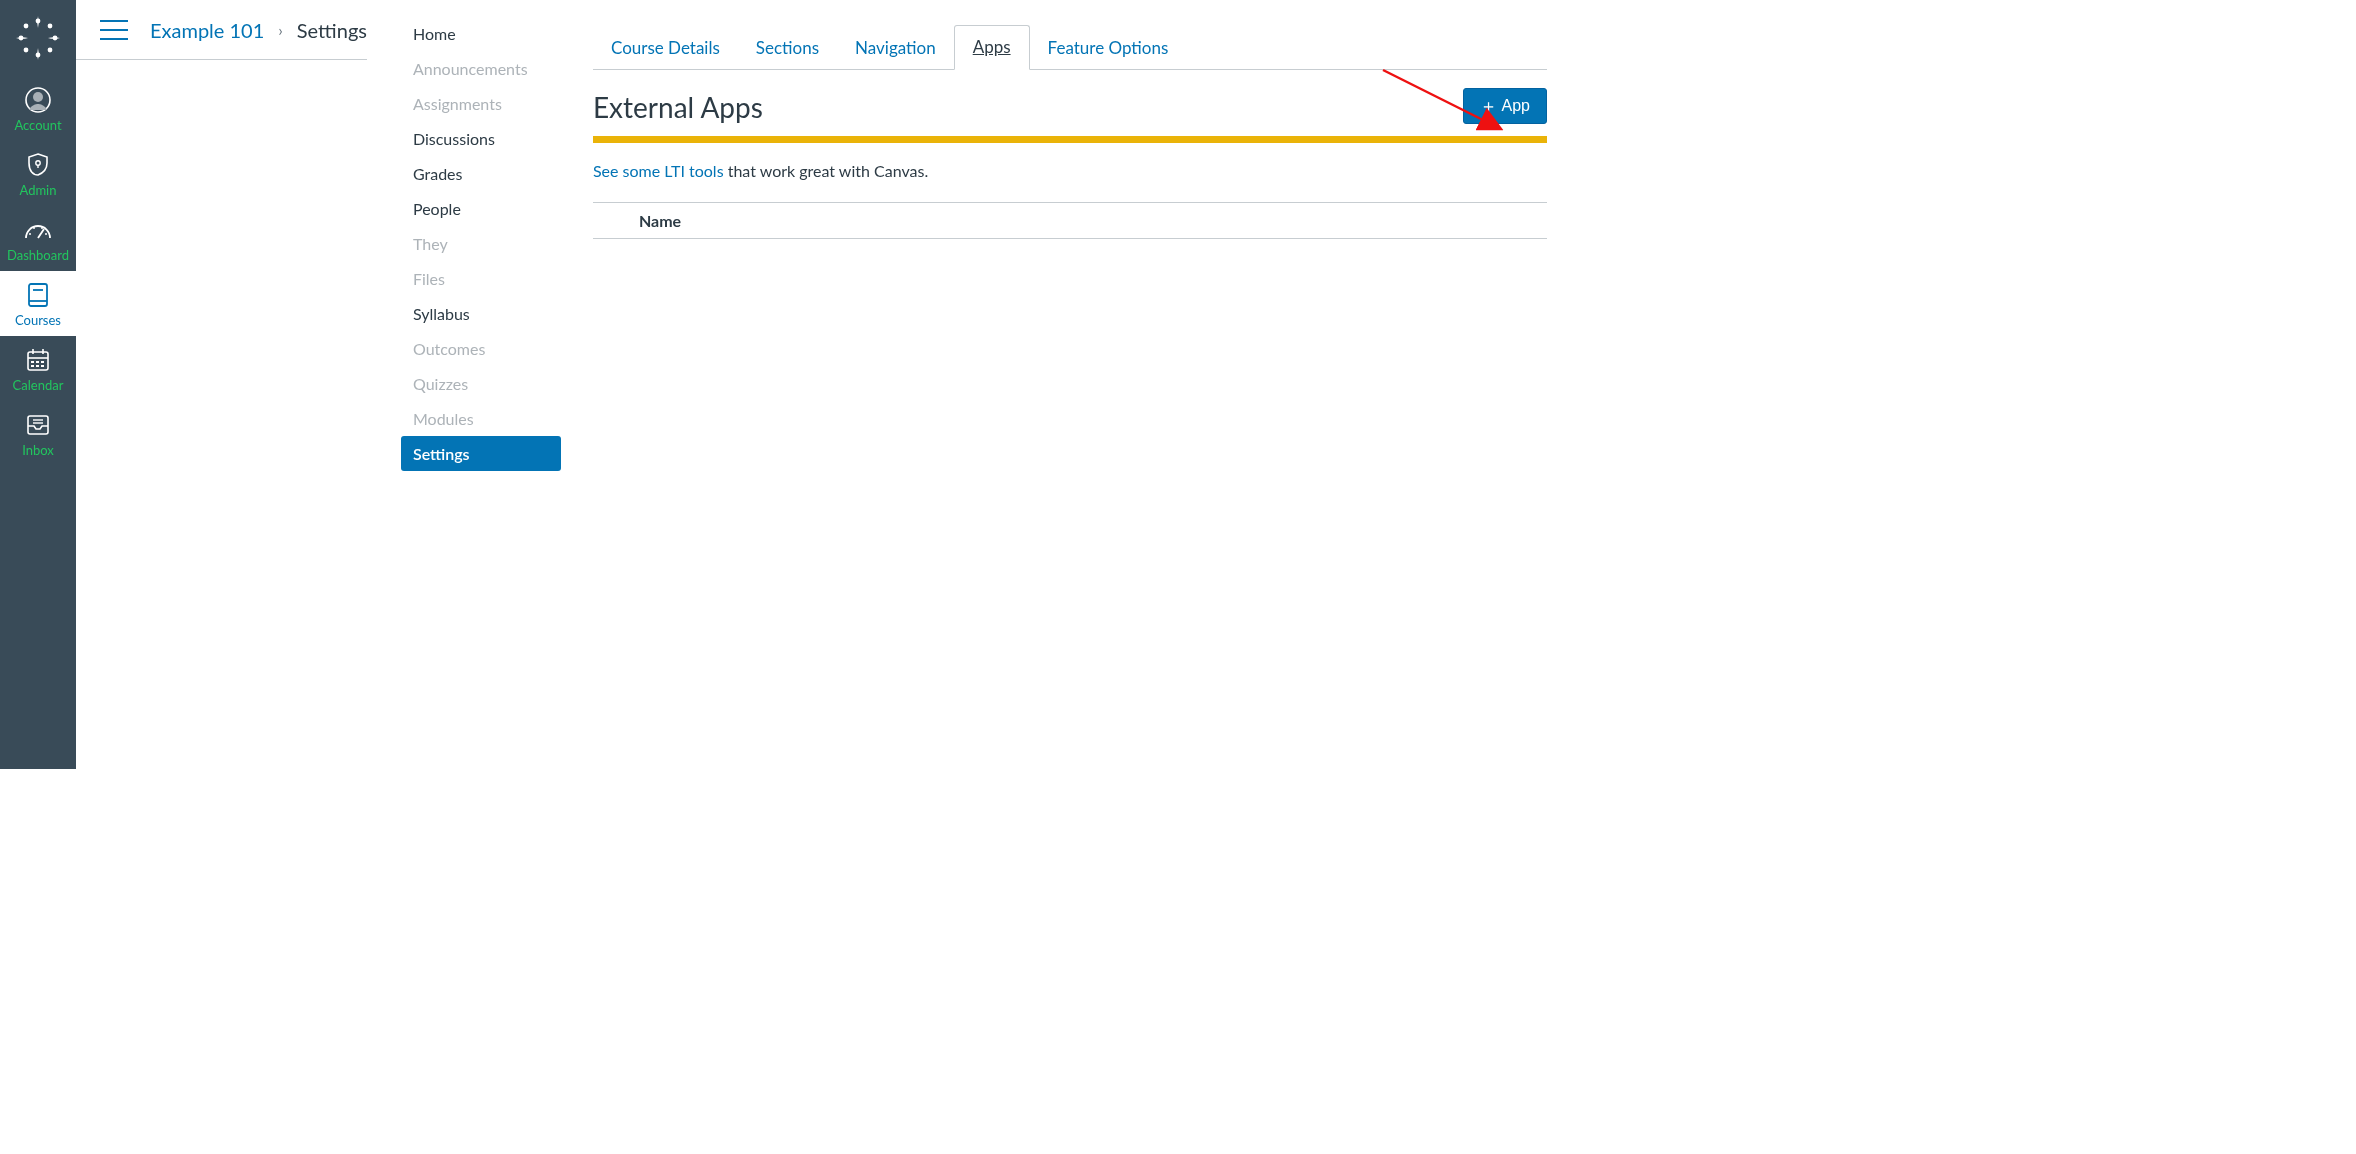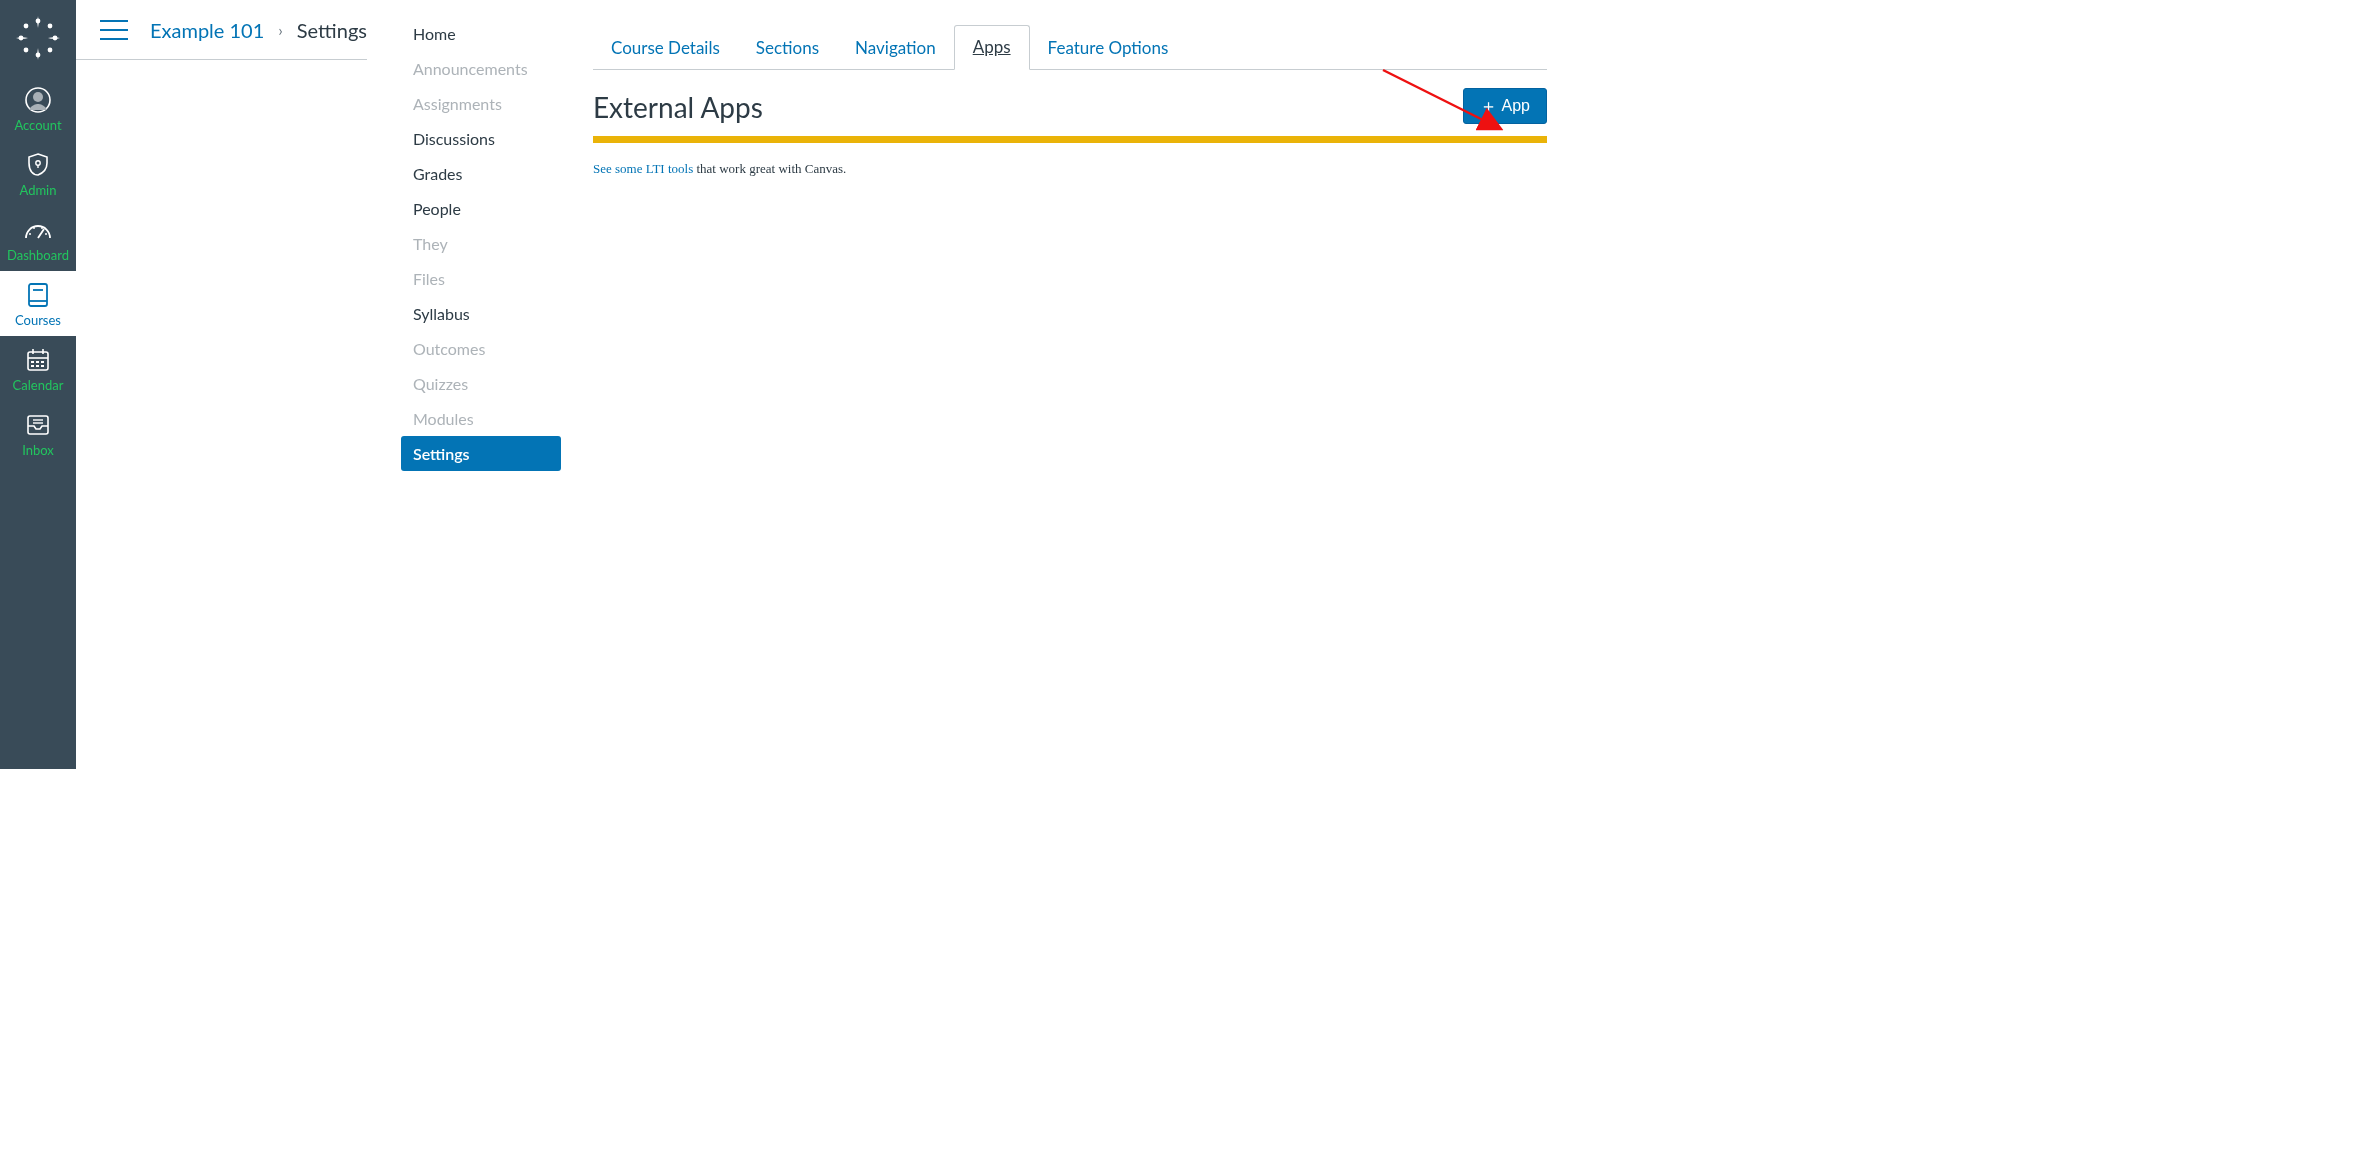--- a/index.html
+++ b/index.html
@@ -175,22 +175,21 @@
     font-weight: 300;
   }
   .description {
     margin-top: 18px;
     font-size: 17px;
     color: #2d3b45;
     line-height: 1.45;
   }
   .lti-line {
     margin-top: 18px;
-    font-size: 13px;
-    font-family: Liberation Serif, serif;
+    font-size: 16px;
   }
   .lti-line a { color: #0374b5; text-decoration: none; }
   .table-head {
     margin-top: 22px;
     border-top: 1px solid #c7cdd1;
     border-bottom: 1px solid #c7cdd1;
     padding: 8px 0 8px 46px;
     font-weight: 700;
     font-size: 16px;
   }
@@ -349,20 +348,23 @@
           <span class="plus">＋</span>
           <span>App</span>
         </button>
       </div>
 
 
       <p class="lti-line">
         <a href="#">See some LTI tools</a><span> that work great with Canvas.</span>
       </p>
 
+      <div class="table-head">
+        <span>Name</span>
+      </div>
 
       <svg class="arrow-annotation" style="left:820px; top:68px;" width="130" height="70" viewBox="0 0 130 70">
         <defs>
           <marker id="ah" markerWidth="10" markerHeight="10" refX="8" refY="5" orient="auto">
             <path d="M0,0 L10,5 L0,10 z" fill="#e11"></path>
           </marker>
         </defs>
         <line x1="2" y1="2" x2="118" y2="60" stroke="#e11" stroke-width="2.5" marker-end="url(#ah)"></line>
       </svg>
     </main>

